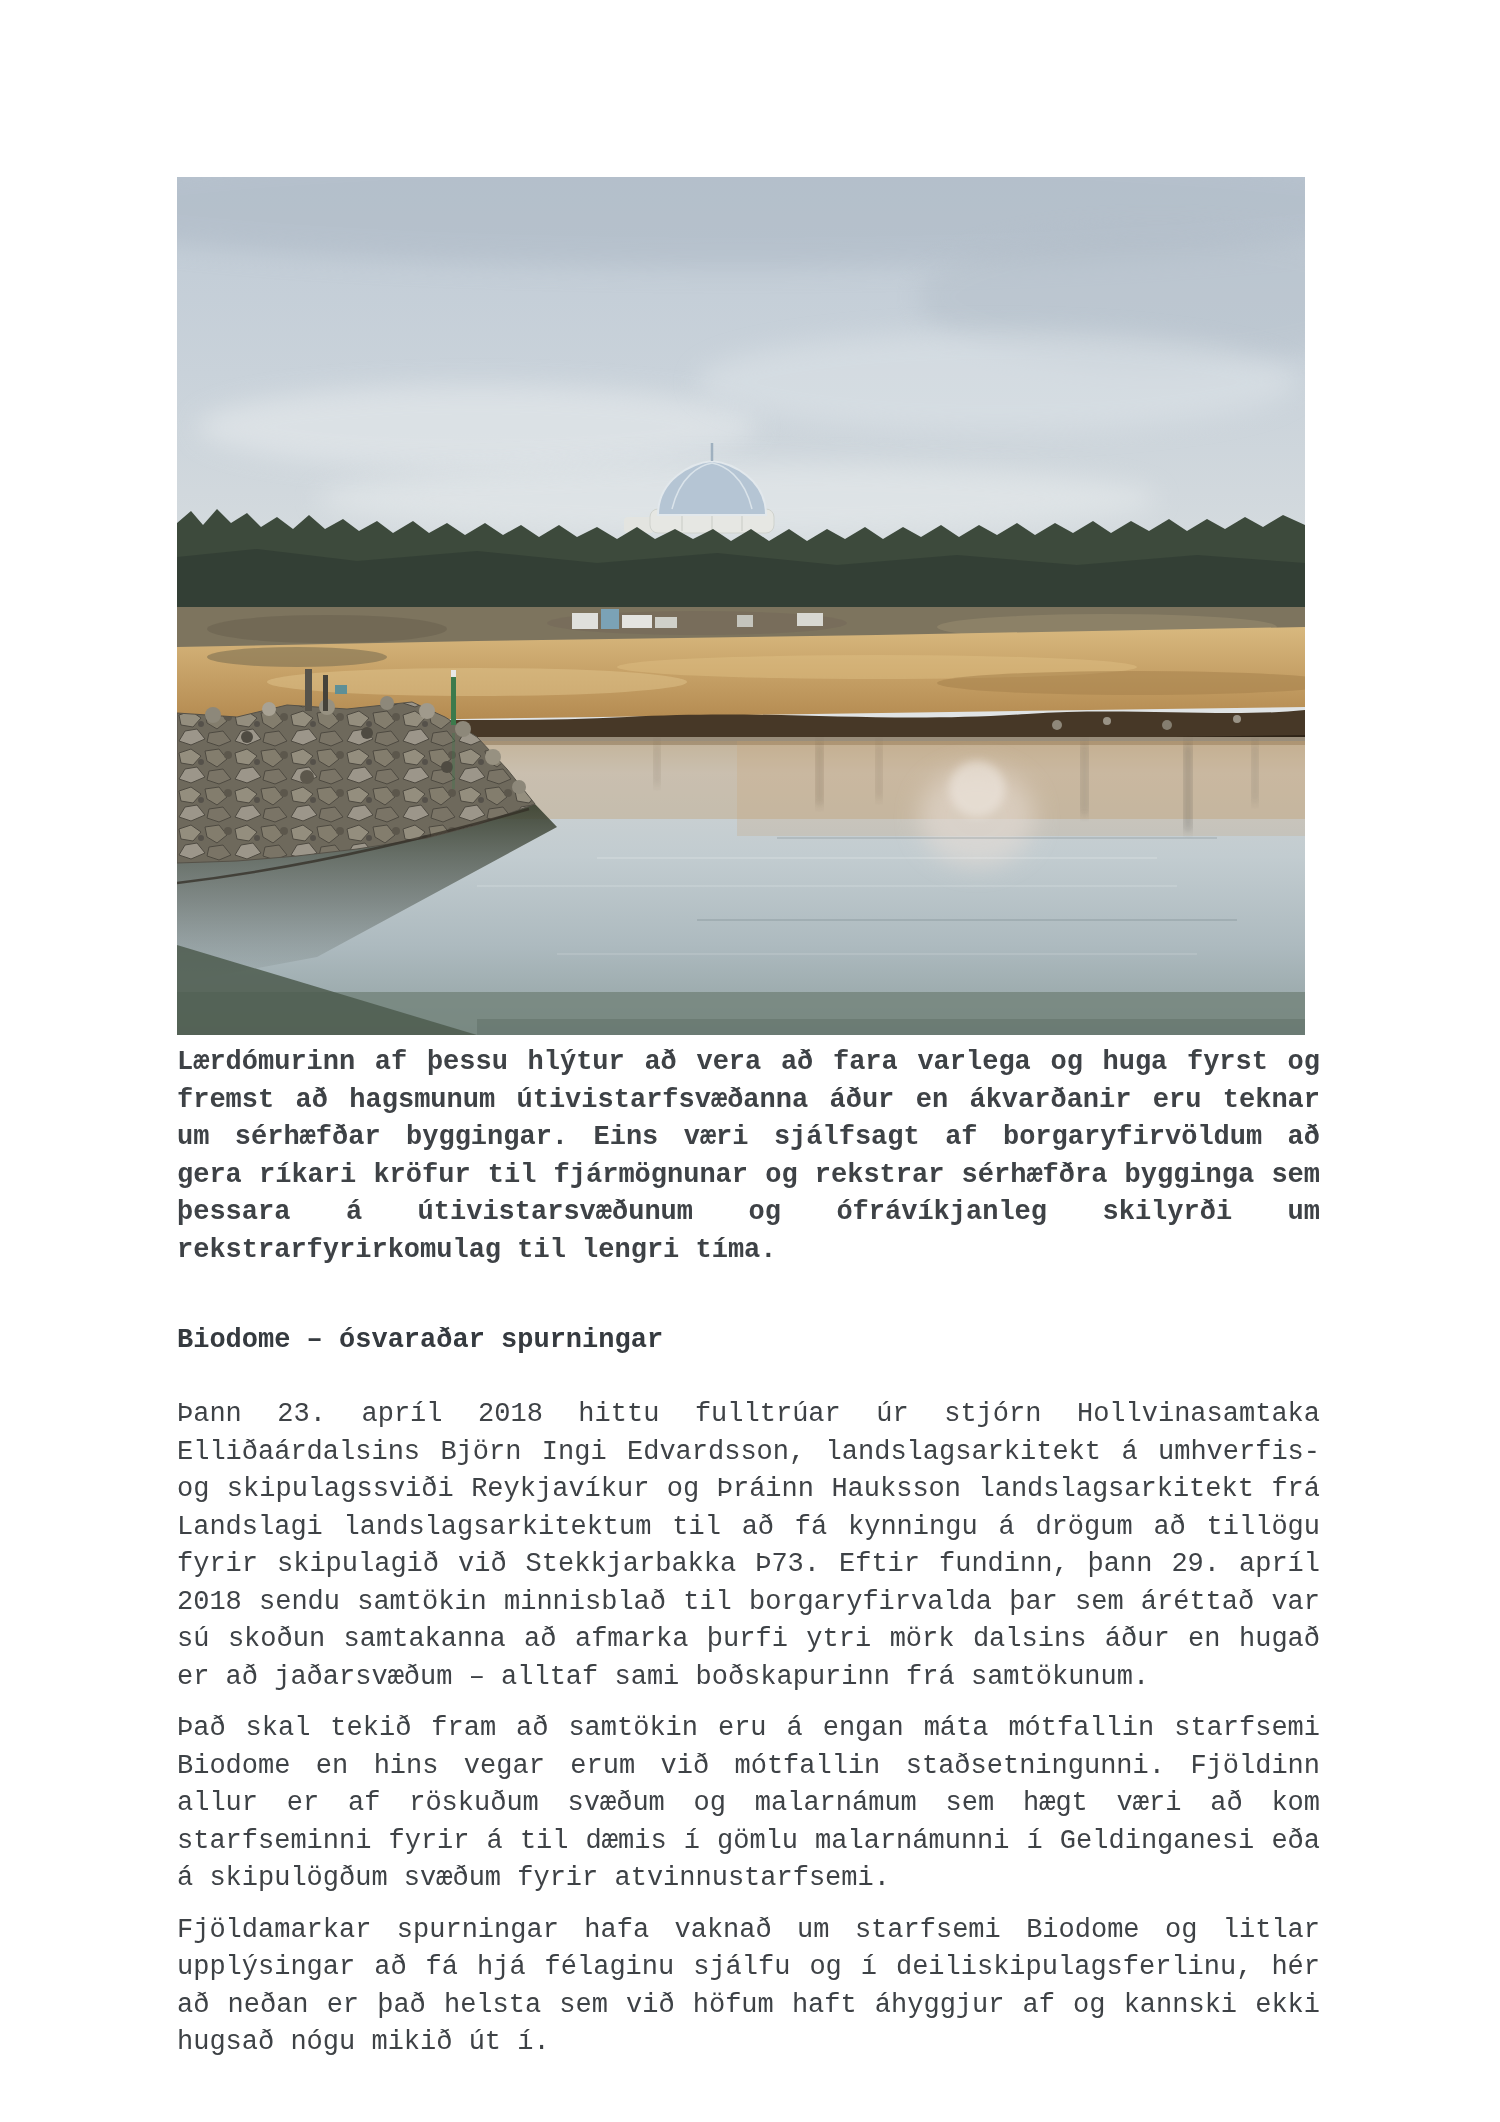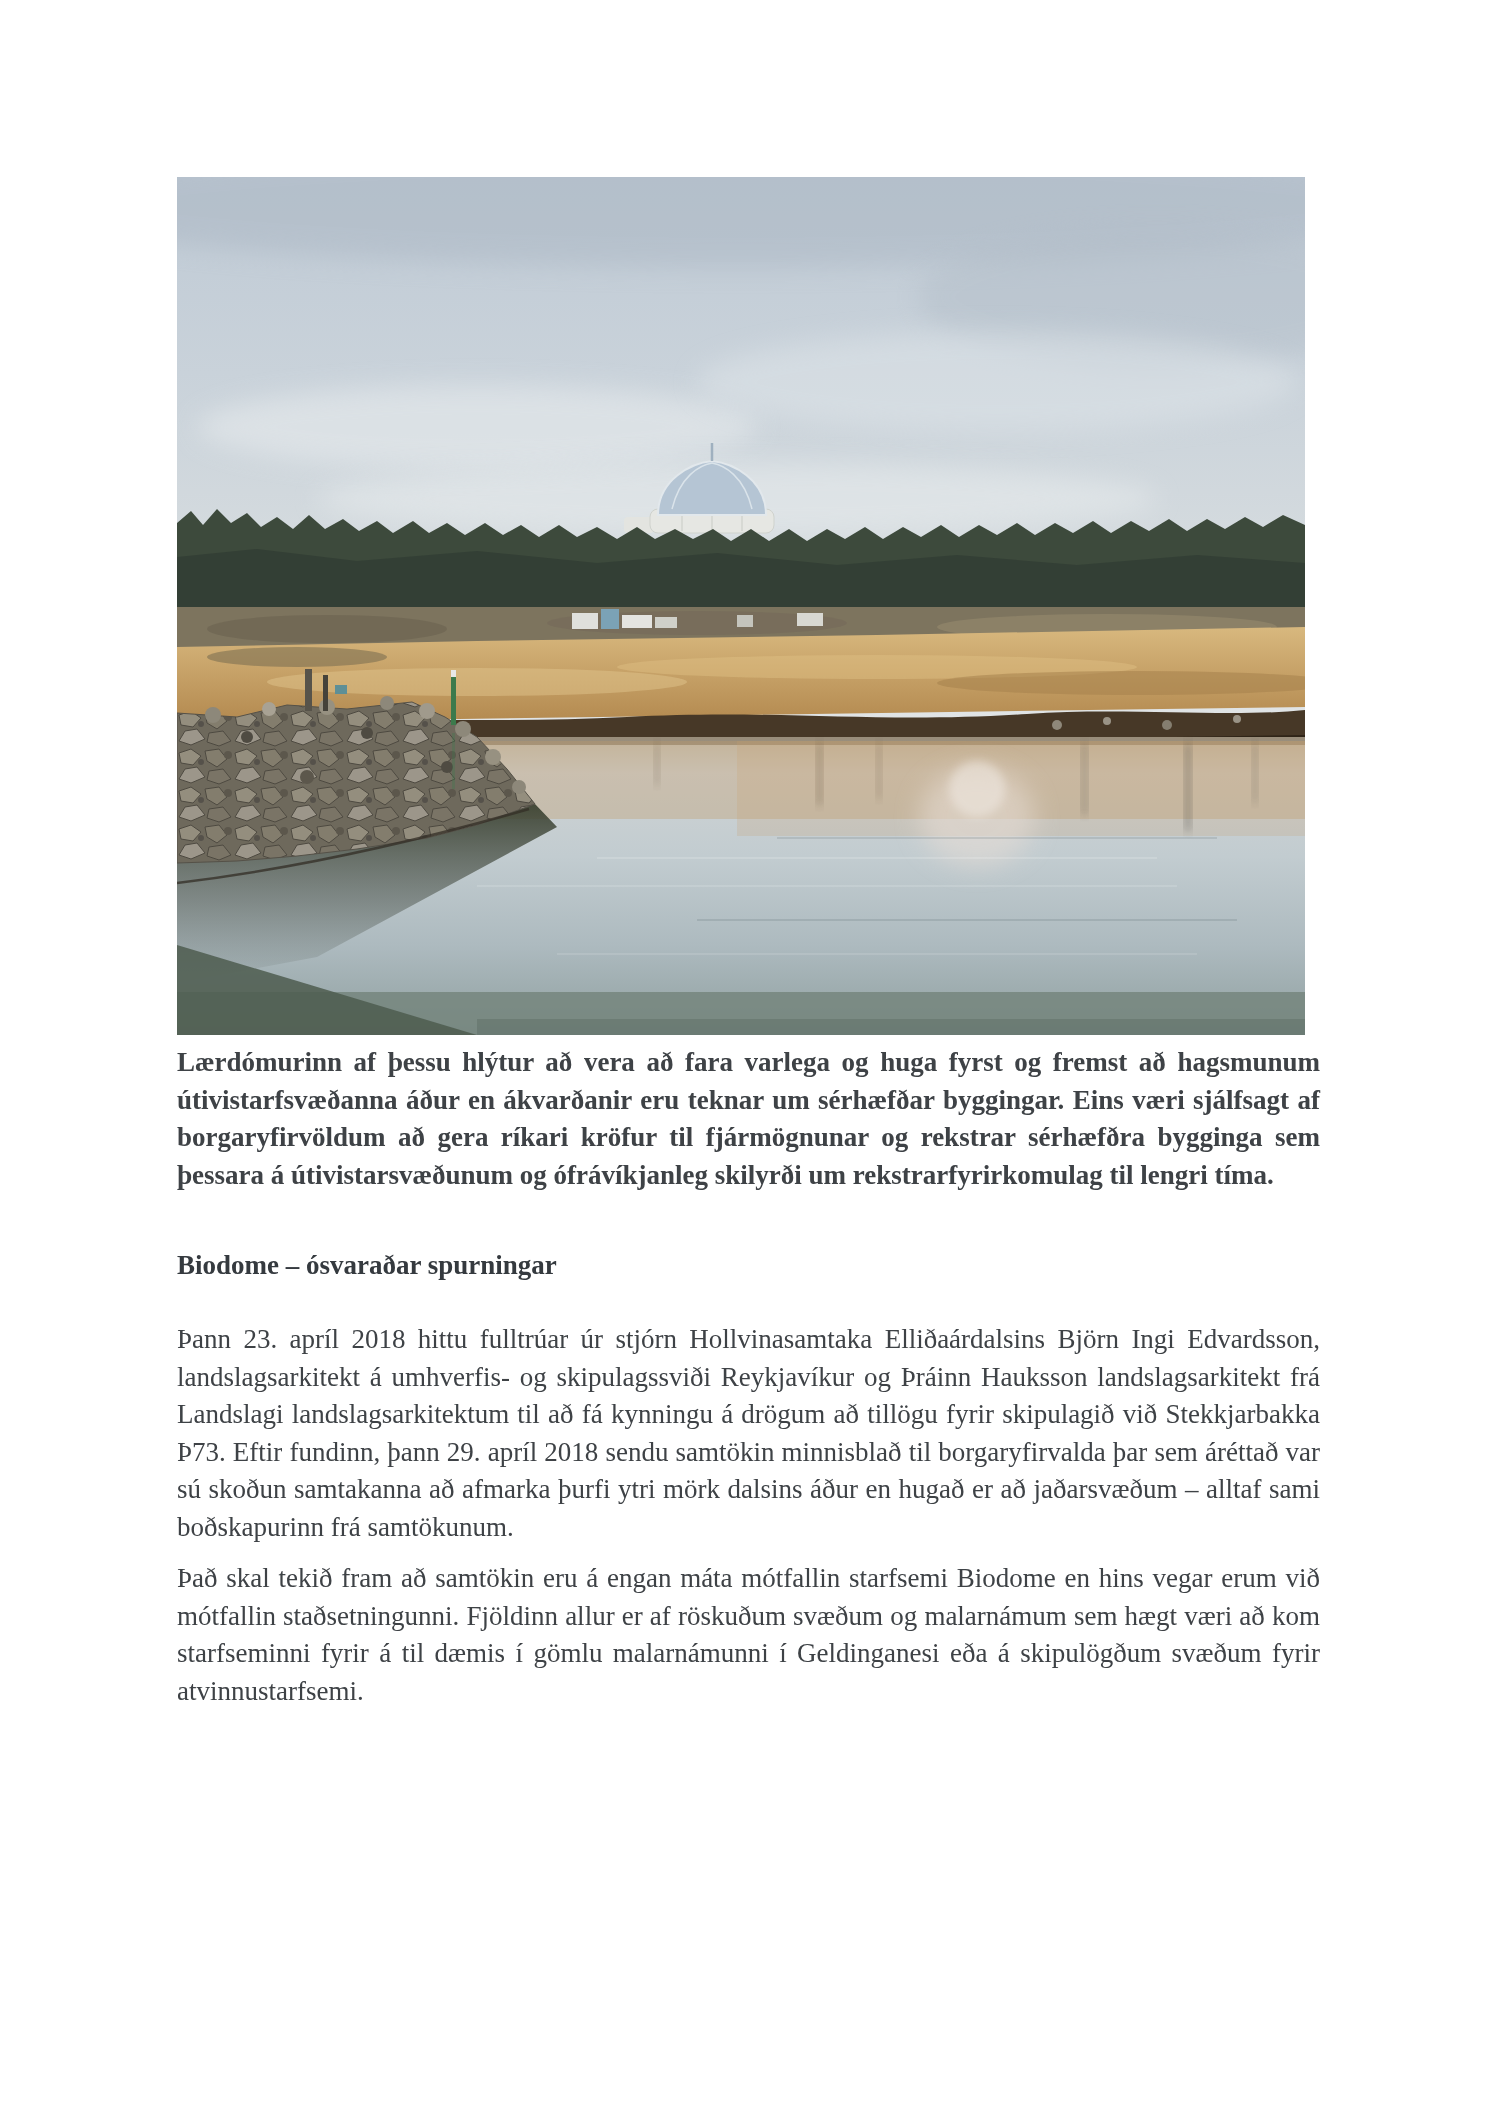--- a/index.html
+++ b/index.html
@@ -6,21 +6,21 @@
     margin: 0;
     padding: 0;
     background: #ffffff;
   }
   .page {
     position: relative;
     width: 1500px;
     height: 2122px;
     background: #ffffff;
     overflow: hidden;
-    font-family: Liberation Serif, serif;
+    font-family: Liberation Mono, monospace;
   }
   .photo {
     position: absolute;
     left: 177px;
     top: 177px;
     width: 1128px;
     height: 858px;
     margin: 0;
     overflow: hidden;
   }
@@ -207,15 +207,16 @@
       <polygon points="0,768 300,858 0,858" fill="#4e5c4f" opacity="0.85"></polygon>
       <rect x="300" y="842" width="828" height="16" fill="#5d6d66" opacity="0.5"></rect>
     </svg>
   </figure>
 
   <div class="content">
     <p class="lead">Lærdómurinn af þessu hlýtur að vera að fara varlega og huga fyrst og fremst að hagsmunum útivistarfsvæðanna áður en ákvarðanir eru teknar um sérhæfðar byggingar.  Eins væri sjálfsagt af borgaryfirvöldum að gera ríkari kröfur til fjármögnunar og rekstrar sérhæfðra bygginga sem þessara á útivistarsvæðunum og ófrávíkjanleg skilyrði um rekstrarfyrirkomulag til lengri tíma.</p>
     <h2>Biodome – ósvaraðar spurningar</h2>
     <p>Þann 23. apríl 2018 hittu fulltrúar úr stjórn Hollvinasamtaka Elliðaárdalsins Björn Ingi Edvardsson, landslagsarkitekt á umhverfis- og skipulagssviði Reykjavíkur og Þráinn Hauksson landslagsarkitekt frá Landslagi landslagsarkitektum til að fá kynningu á drögum að tillögu fyrir skipulagið við Stekkjarbakka Þ73.  Eftir fundinn, þann 29. apríl 2018 sendu samtökin minnisblað til borgaryfirvalda þar sem áréttað var sú skoðun samtakanna að afmarka þurfi ytri mörk dalsins áður en hugað er að jaðarsvæðum – alltaf sami boðskapurinn frá samtökunum.</p>
     <p>Það skal tekið fram að samtökin eru á engan máta mótfallin starfsemi Biodome en hins vegar erum við mótfallin staðsetningunni.  Fjöldinn allur er af röskuðum svæðum og malarnámum sem hægt væri að kom starfseminni fyrir á til dæmis í gömlu malarnámunni í Geldinganesi eða á skipulögðum svæðum fyrir atvinnustarfsemi.</p>
+    <p>Fjöldamarkar spurningar hafa vaknað um starfsemi Biodome og litlar upplýsingar að fá hjá félaginu sjálfu og í deiliskipulagsferlinu, hér að neðan er það helsta sem við höfum haft áhyggjur af og kannski ekki hugsað nógu mikið út í.</p>
   </div>
 
 </div>
 
 </body></html>

